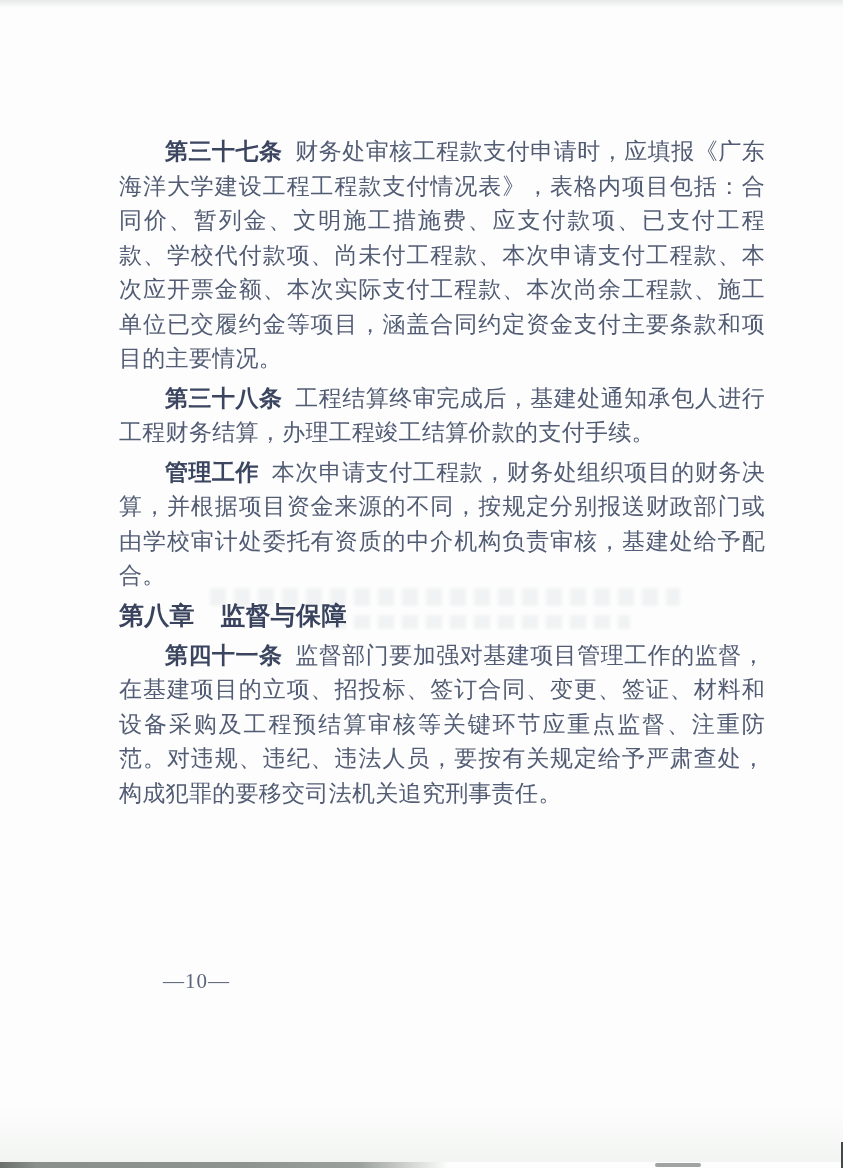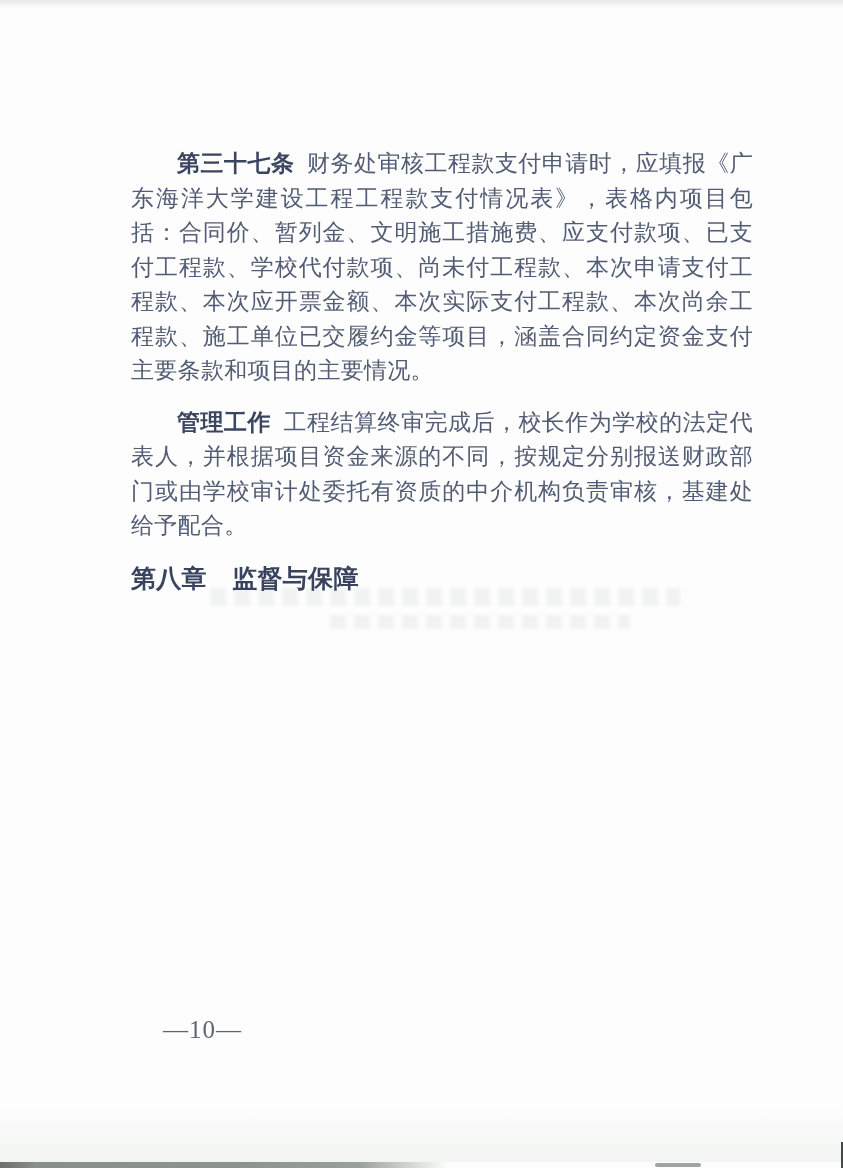--- a/index.html
+++ b/index.html
@@ -32,49 +32,49 @@
   }
   
   .doc-body {
     position: absolute;
     left: 115px;
     top: 130px;
     width: 654px;
     color: #525c74;
   }
   .doc-body p {
-    margin: 16px;
+    margin: 4px;
     text-indent: 2em;
     text-align: justify;
     font-size: 23px;
     line-height: 34.5px;
     letter-spacing: 0.3px;
   }
   .article-term {
     font-family: "Liberation Sans", "DejaVu Sans", sans-serif;
     font-weight: 700;
     color: #3b4560;
     margin-right: 0.55em;
   }
   .chapter-title {
     margin: 44px 0 1px 0;
     text-indent: 0 !important;
     text-align: center;
-    font-family: Liberation Sans, sans-serif;
+    font-family: Liberation Serif, serif;
     font-weight: 700;
     font-size: 25px !important;
     line-height: 36px !important;
     color: #39435e;
     letter-spacing: 1px;
   }
   .page-number {
     position: absolute;
     left: 163px;
-    top: 1016px;
-    font-size: 25px;
+    top: 969px;
+    font-size: 21px;
     letter-spacing: 1px;
     color: #5c6579;
     text-align: right;
   }
   
   .ghost {
     position: absolute;
     opacity: 0.05;
     filter: blur(1.5px);
     background: repeating-linear-gradient(
@@ -113,26 +113,28 @@
 <body>
 
 <div class="page">
 
   <div class="scan-top-tint"></div>
 
   <div class="doc-body">
 
     <p><span class="article-term">第三十七条</span><span>财务处审核工程款支付申请时，应填报《广东海洋大学建设工程工程款支付情况表》，表格内项目包括：合同价、暂列金、文明施工措施费、应支付款项、已支付工程款、学校代付款项、尚未付工程款、本次申请支付工程款、本次应开票金额、本次实际支付工程款、本次尚余工程款、施工单位已交履约金等项目，涵盖合同约定资金支付主要条款和项目的主要情况。</span></p>
 
+    <p><span class="article-term">第三十八条</span><span>工程结算终审完成后，基建处通知承包人进行工程财务结算，办理工程竣工结算价款的支付手续。</span></p>
 
-    <p><span class="article-term">管理工作</span><span>工程结算终审完成后，校长作为学校的法定代表人，并根据项目资金来源的不同，按规定分别报送财政部门或由学校审计处委托有资质的中介机构负责审核，基建处给予配合。</span></p>
+    <p><span class="article-term">管理工作</span><span>本次申请支付工程款，财务处组织项目的财务决算，并根据项目资金来源的不同，按规定分别报送财政部门或由学校审计处委托有资质的中介机构负责审核，基建处给予配合。</span></p>
 
     <p class="chapter-title">第八章　监督与保障</p>
 
 
+    <p><span class="article-term">第四十一条</span><span>监督部门要加强对基建项目管理工作的监督，在基建项目的立项、招投标、签订合同、变更、签证、材料和设备采购及工程预结算审核等关键环节应重点监督、注重防范。对违规、违纪、违法人员，要按有关规定给予严肃查处，构成犯罪的要移交司法机关追究刑事责任。</span></p>
 
   </div>
 
   <div class="page-number">—10—</div>
 
   <div class="ghost ghost-a"></div>
   <div class="ghost ghost-b"></div>
 
   <div class="scan-bottom-shade"></div>
   <div class="scan-strip"></div>

